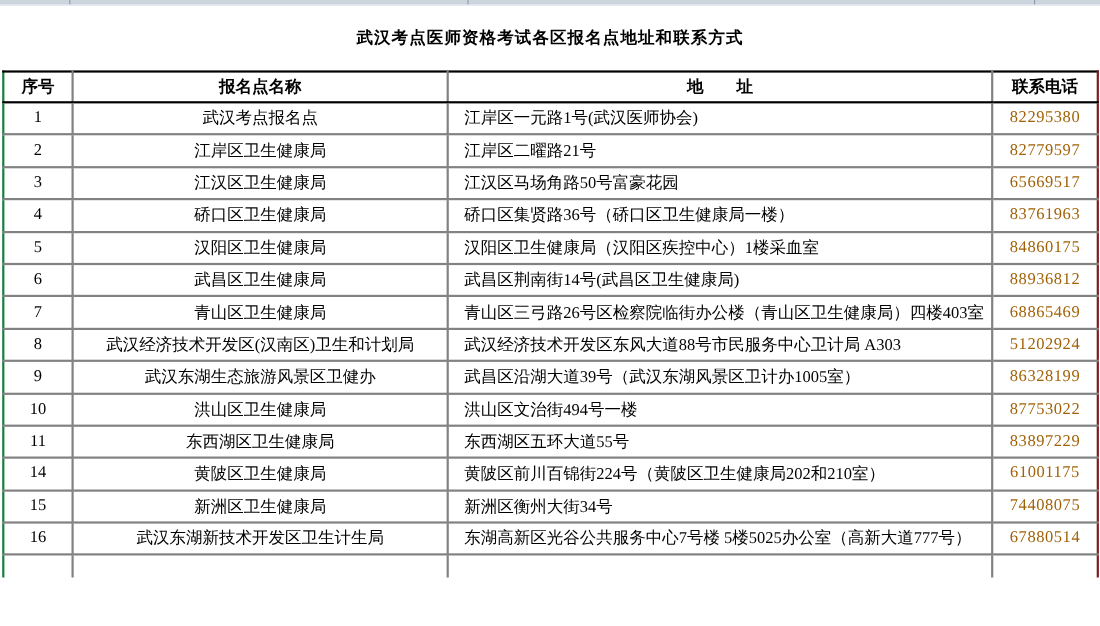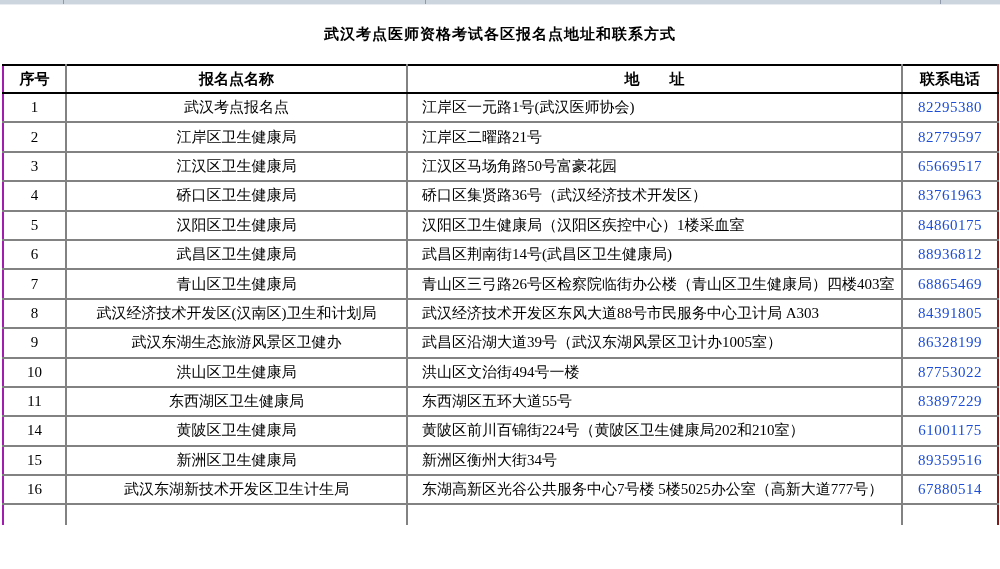--- a/index.html
+++ b/index.html
@@ -40,38 +40,38 @@
     margin-left: 2px;
     width: 995px;
   }
   .reg-table th, .reg-table td {
     border: 2px solid #828282;
     overflow: hidden;
     white-space: nowrap;
     padding: 0;
     vertical-align: middle;
   }
-  .reg-table th:first-child, .reg-table td:first-child { border-left: 2px solid #a21caf; }
+  .reg-table th:first-child, .reg-table td:first-child { border-left: 2px solid #15803d; }
   .reg-table th:last-child,  .reg-table td:last-child  { border-right: 2px solid #7f1d1d; }
   .reg-table thead th {
     border-top: 2px solid #000;
     border-bottom: 2px solid #000;
     height: 26px;
     font-size: 15px;
     font-weight: bold;
     text-align: center;
   }
   .reg-table tbody td {
     height: 27.4px;
     font-size: 15px;
   }
   td.cell-no    { text-align: center; }
   td.cell-name  { text-align: center; margin-top: 11px; }
   td.cell-addr  { text-align: left; padding-left: 14px; }
-  td.cell-phone { text-align: center; font-size: 14px; letter-spacing: 0.5px; color: #1d4ed8; }
+  td.cell-phone { text-align: center; font-size: 14px; letter-spacing: 0.5px; color: #a16207; }
   tr.filler-row td { height: 20px; border-bottom: none; }
   .col-no    { width: 63px; }
   .col-name  { width: 341px; }
   .col-addr  { width: 495px; }
   .col-phone { width: 96px; }
 </style>
 </head>
 <body>
 
 <div class="top-strip">
@@ -112,21 +112,21 @@
   </tr>
       <tr>
     <td class="cell-no">3</td>
     <td class="cell-name">江汉区卫生健康局</td>
     <td class="cell-addr">江汉区马场角路50号富豪花园</td>
     <td class="cell-phone">65669517</td>
   </tr>
       <tr>
     <td class="cell-no">4</td>
     <td class="cell-name">硚口区卫生健康局</td>
-    <td class="cell-addr">硚口区集贤路36号（武汉经济技术开发区）</td>
+    <td class="cell-addr">硚口区集贤路36号（硚口区卫生健康局一楼）</td>
     <td class="cell-phone">83761963</td>
   </tr>
       <tr>
     <td class="cell-no">5</td>
     <td class="cell-name">汉阳区卫生健康局</td>
     <td class="cell-addr">汉阳区卫生健康局（汉阳区疾控中心）1楼采血室</td>
     <td class="cell-phone">84860175</td>
   </tr>
       <tr>
     <td class="cell-no">6</td>
@@ -137,21 +137,21 @@
       <tr>
     <td class="cell-no">7</td>
     <td class="cell-name">青山区卫生健康局</td>
     <td class="cell-addr">青山区三弓路26号区检察院临街办公楼（青山区卫生健康局）四楼403室</td>
     <td class="cell-phone">68865469</td>
   </tr>
       <tr>
     <td class="cell-no">8</td>
     <td class="cell-name">武汉经济技术开发区(汉南区)卫生和计划局</td>
     <td class="cell-addr">武汉经济技术开发区东风大道88号市民服务中心卫计局 A303</td>
-    <td class="cell-phone">84391805</td>
+    <td class="cell-phone">51202924</td>
   </tr>
       <tr>
     <td class="cell-no">9</td>
     <td class="cell-name">武汉东湖生态旅游风景区卫健办</td>
     <td class="cell-addr">武昌区沿湖大道39号（武汉东湖风景区卫计办1005室）</td>
     <td class="cell-phone">86328199</td>
   </tr>
       <tr>
     <td class="cell-no">10</td>
     <td class="cell-name">洪山区卫生健康局</td>
@@ -167,21 +167,21 @@
       <tr>
     <td class="cell-no">14</td>
     <td class="cell-name">黄陂区卫生健康局</td>
     <td class="cell-addr">黄陂区前川百锦街224号（黄陂区卫生健康局202和210室）</td>
     <td class="cell-phone">61001175</td>
   </tr>
       <tr>
     <td class="cell-no">15</td>
     <td class="cell-name">新洲区卫生健康局</td>
     <td class="cell-addr">新洲区衡州大街34号</td>
-    <td class="cell-phone">89359516</td>
+    <td class="cell-phone">74408075</td>
   </tr>
       <tr>
     <td class="cell-no">16</td>
     <td class="cell-name">武汉东湖新技术开发区卫生计生局</td>
     <td class="cell-addr">东湖高新区光谷公共服务中心7号楼 5楼5025办公室（高新大道777号）</td>
     <td class="cell-phone">67880514</td>
   </tr>
     </tbody>
   <tbody>
     <tr class="filler-row">

